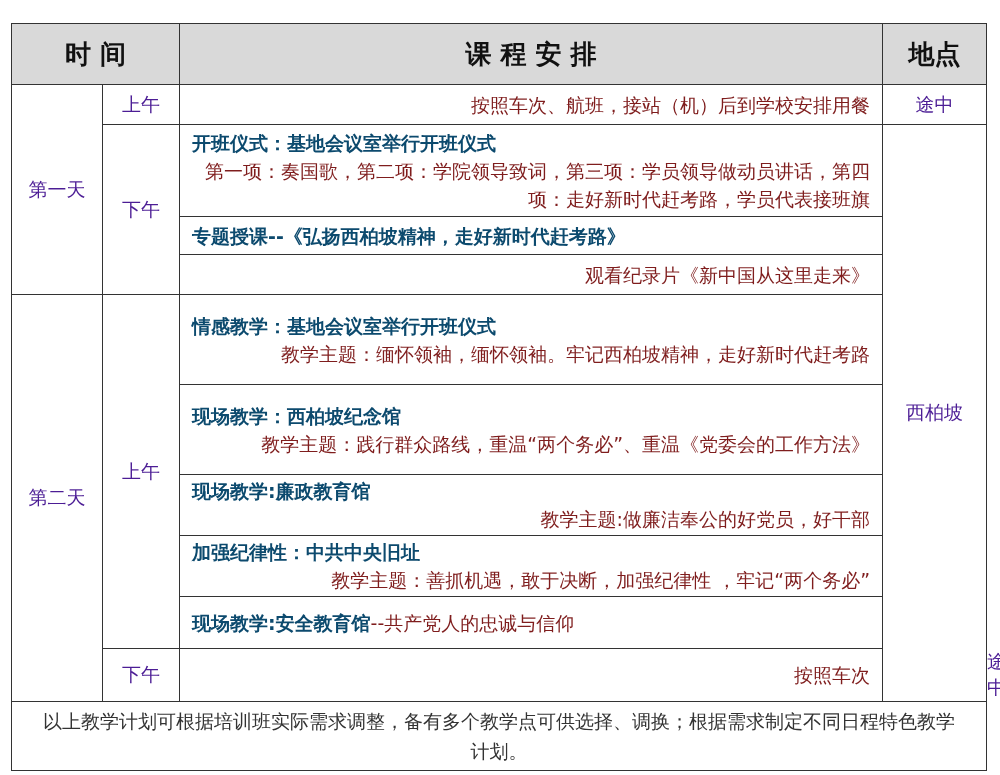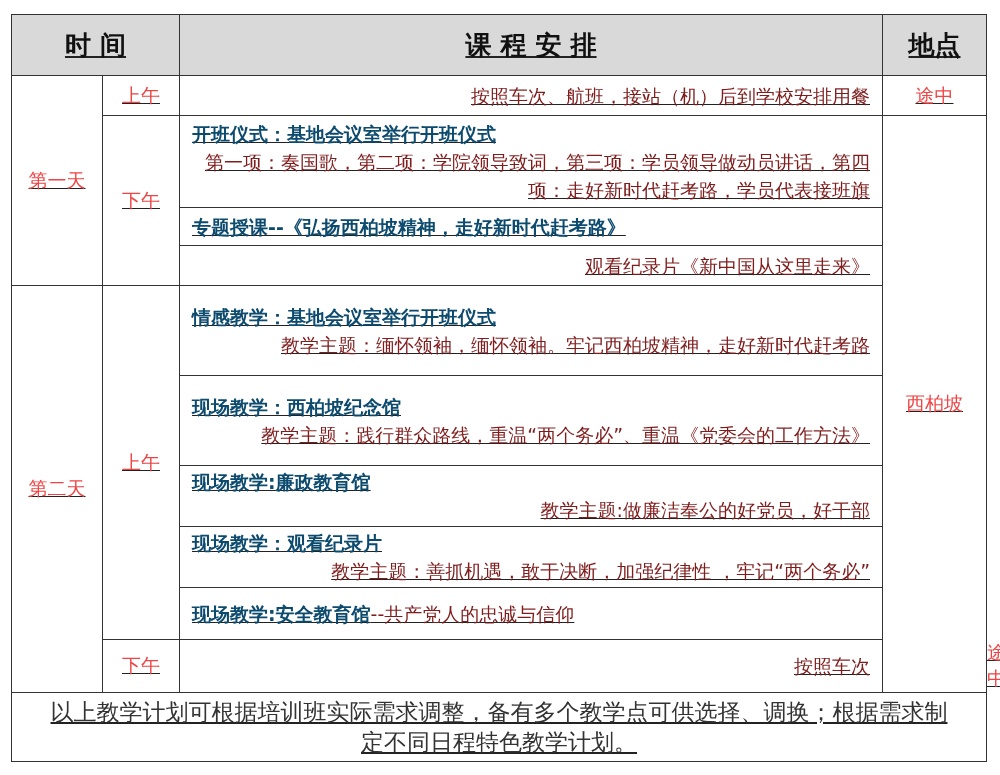--- a/index.html
+++ b/index.html
@@ -1,25 +1,25 @@
 <!DOCTYPE html>
 <html><head>
 <meta charset="utf-8">
 <style>
   html, body { margin:0; padding:0; background:#fff; }
   body { width:1000px; height:775px; position:relative; font-family:"DejaVu Sans", sans-serif; color:#222; overflow:hidden; }
-  table { position:absolute; left:11px; top:14px; width:975px; border-collapse:collapse; table-layout:fixed;text-decoration:underline; }
+  table { position:absolute; left:11px; top:23px; width:975px; border-collapse:collapse; table-layout:fixed; }
   td, th { border:1.5px solid #333; padding:0; font-size:19px; }
   th { background:#d9d9d9; font-weight:bold; font-size:26px; height:60px; color:#111; }
   .c { text-align:center; vertical-align:middle; }
   .item { padding:2px 12px; vertical-align:middle; line-height:28px; }
   .title { font-weight:bold; color:#0c4a6e; }
   .desc { color:#7f1d1d;text-align:right; }
-  .light { color:#ef4444;text-align:center; }
-  .note { text-align:center; padding:4px 30px; line-height:30px; color:#333; font-size:23px; }
+  .light { color:#4c1d95;text-align:center; }
+  .note { text-align:center; padding:4px 30px; line-height:30px; color:#333; font-size:19px; }
 </style>
 </head>
 <body>
 
 <table>
   <colgroup>
     <col style="width:91px">
       <col style="width:77px">
       <col style="width:703px">
       <col style="width:104px">
@@ -68,21 +68,21 @@
     </td>
   </tr>
   <tr style="height:60px">
     <td class="item">
       <div class="title">现场教学:廉政教育馆</div>
       <div class="desc">教学主题:做廉洁奉公的好党员，好干部</div>
     </td>
   </tr>
   <tr style="height:60px">
     <td class="item">
-      <div class="title">现场教学：观看纪录片</div>
+      <div class="title">加强纪律性：中共中央旧址</div>
       <div class="desc">教学主题：善抓机遇，敢于决断，加强纪律性 ，牢记“两个务必”</div>
     </td>
   </tr>
   <tr style="height:52px">
     <td class="item">
       <span class="title">现场教学:安全教育馆</span><span class="desc">--共产党人的忠诚与信仰</span>
     </td>
   </tr>
 
   <tr style="height:44px">

